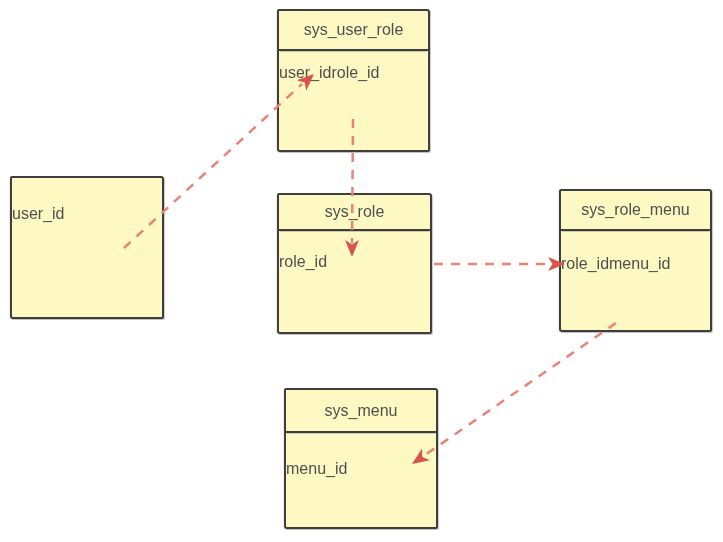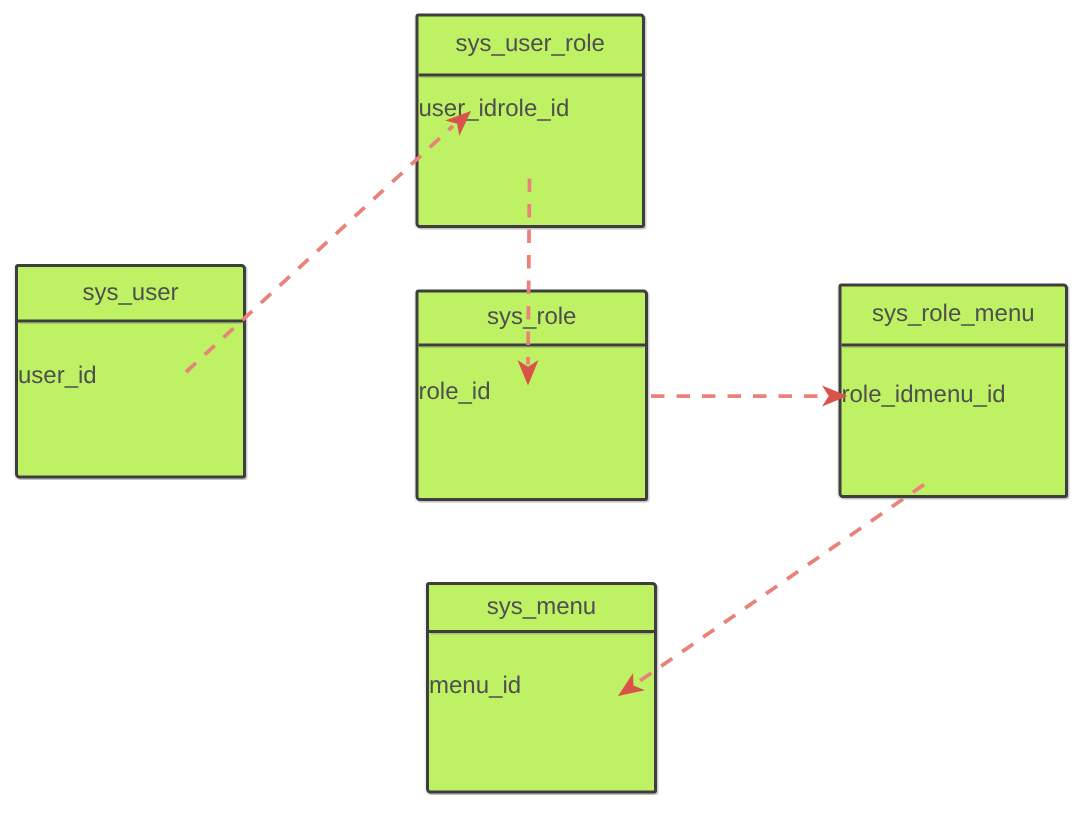--- a/index.html
+++ b/index.html
@@ -11,21 +11,21 @@
   .canvas {
     position: relative;
     width: 723px;
     height: 542px;
     background: #ffffff;
     overflow: hidden;
   }
   .tbl {
     position: absolute;
     box-sizing: border-box;
-    background: #bef264;
+    background: #fef9c3;
     border: 2px solid #3e3e3e;
     border-radius: 2px 3px 2px 3px;
     box-shadow: 1px 1px 0 rgba(110,110,110,0.35), -1px 1px 0 rgba(160,160,160,0.18);
     color: #4f4f4f;
     font-size: 16px;
   }
   .tbl .hdr {
     display: flex;
     align-items: center;
     justify-content: center;
@@ -60,21 +60,21 @@
   #t-role .hdr { height: 36px; }
   #t-role .body { padding-top: 13px; }
   #t-role .field { height: 36px; }
 
   #t-role-menu { left: 559px; top: 189px; width: 153px; height: 143px; }
   #t-role-menu .hdr { height: 40px; }
   #t-role-menu .body { padding-top: 12px; }
   #t-role-menu .field { height: 41px; }
 
   #t-menu { left: 284px; top: 388px; width: 154px; height: 141px; }
-  #t-menu .hdr { height: 32px; }
+  #t-menu .hdr { height: 43px; }
   #t-menu .body { padding-top: 17px; }
   #t-menu .field { height: 37px; }
 
   .relations {
     position: absolute;
     left: 0; top: 0;
     width: 723px;
     height: 542px;
     pointer-events: none;
   }
@@ -96,21 +96,20 @@
 
   <div class="tbl" id="t-user-role" style="border-color: rgb(62, 62, 62); color: rgb(79, 79, 79);">
     <div class="hdr" style="border-bottom-color: rgb(62, 62, 62);">sys_user_role</div>
     <div class="body">
       <div class="field">user_id</div>
       <div class="field">role_id</div>
     </div>
   </div>
 
   <div class="tbl" id="t-user" style="border-color: rgb(62, 62, 62); color: rgb(79, 79, 79);">
-    <div class="hdr" style="border-bottom-color: rgb(62, 62, 62);">sys_user</div>
     <div class="body">
       <div class="field">user_id</div>
     </div>
   </div>
 
   <div class="tbl" id="t-role" style="border-color: rgb(62, 62, 62); color: rgb(79, 79, 79);">
     <div class="hdr" style="border-bottom-color: rgb(62, 62, 62);">sys_role</div>
     <div class="body">
       <div class="field">role_id</div>
     </div>

